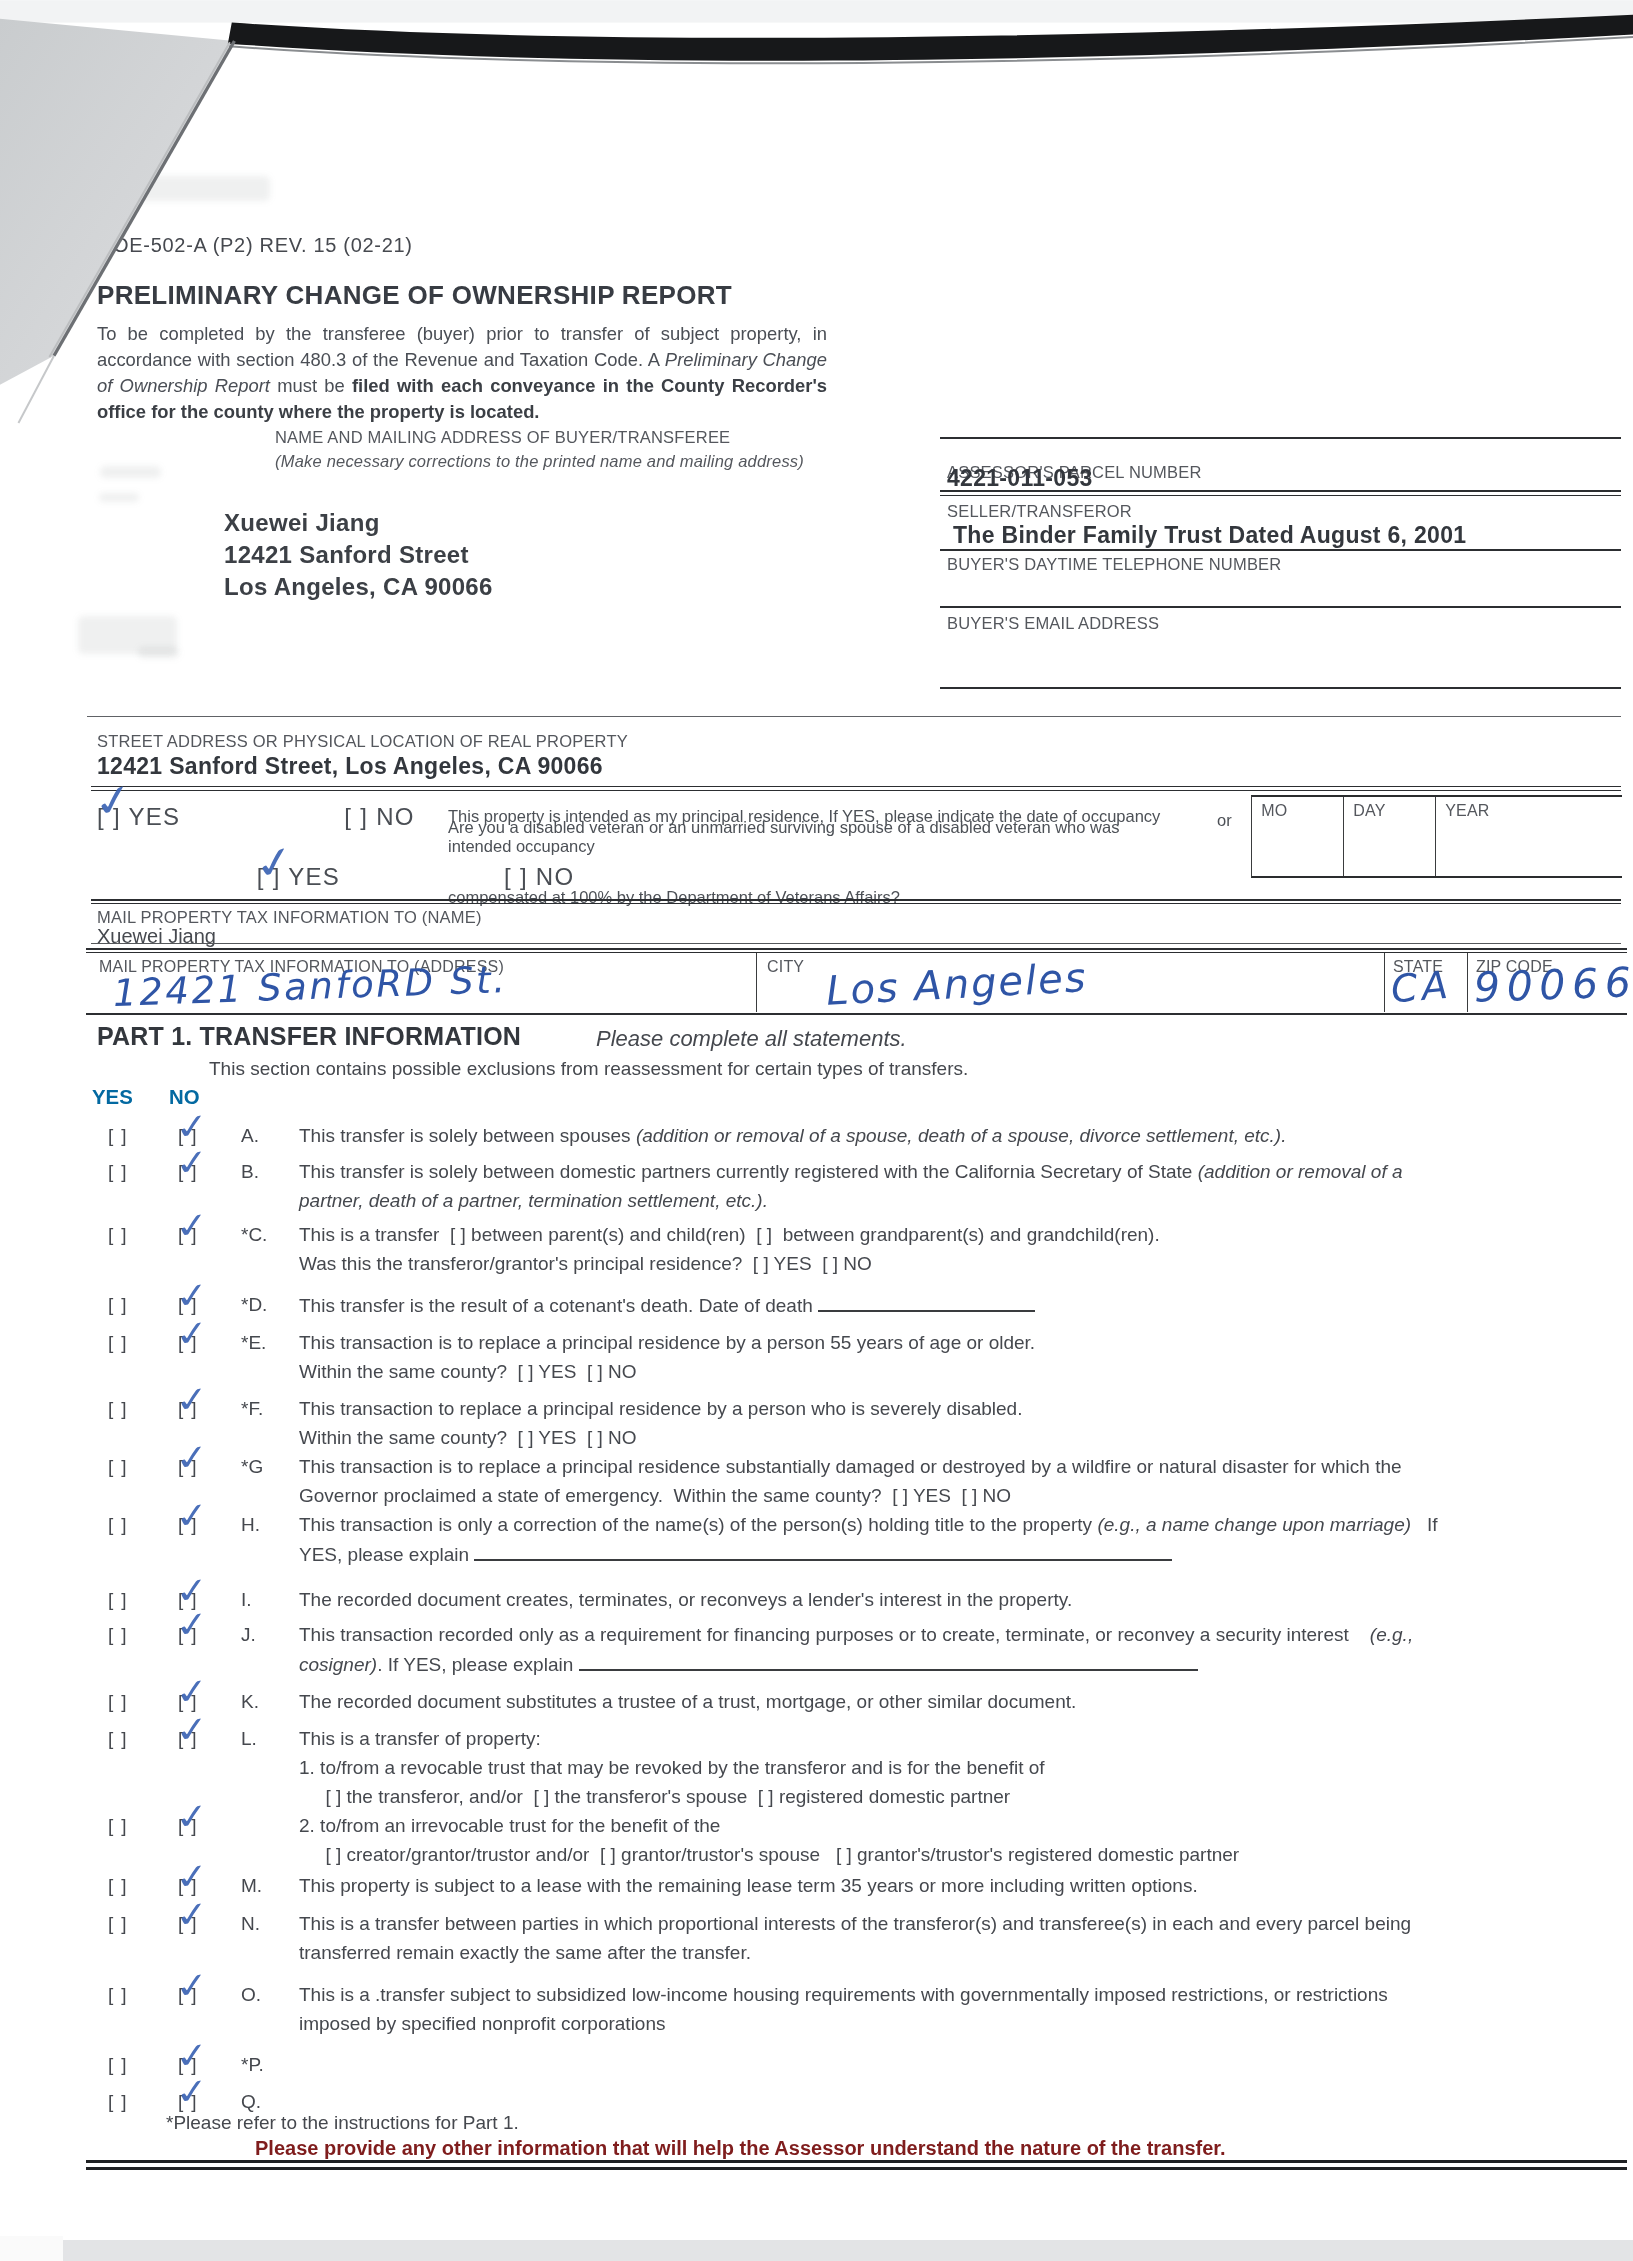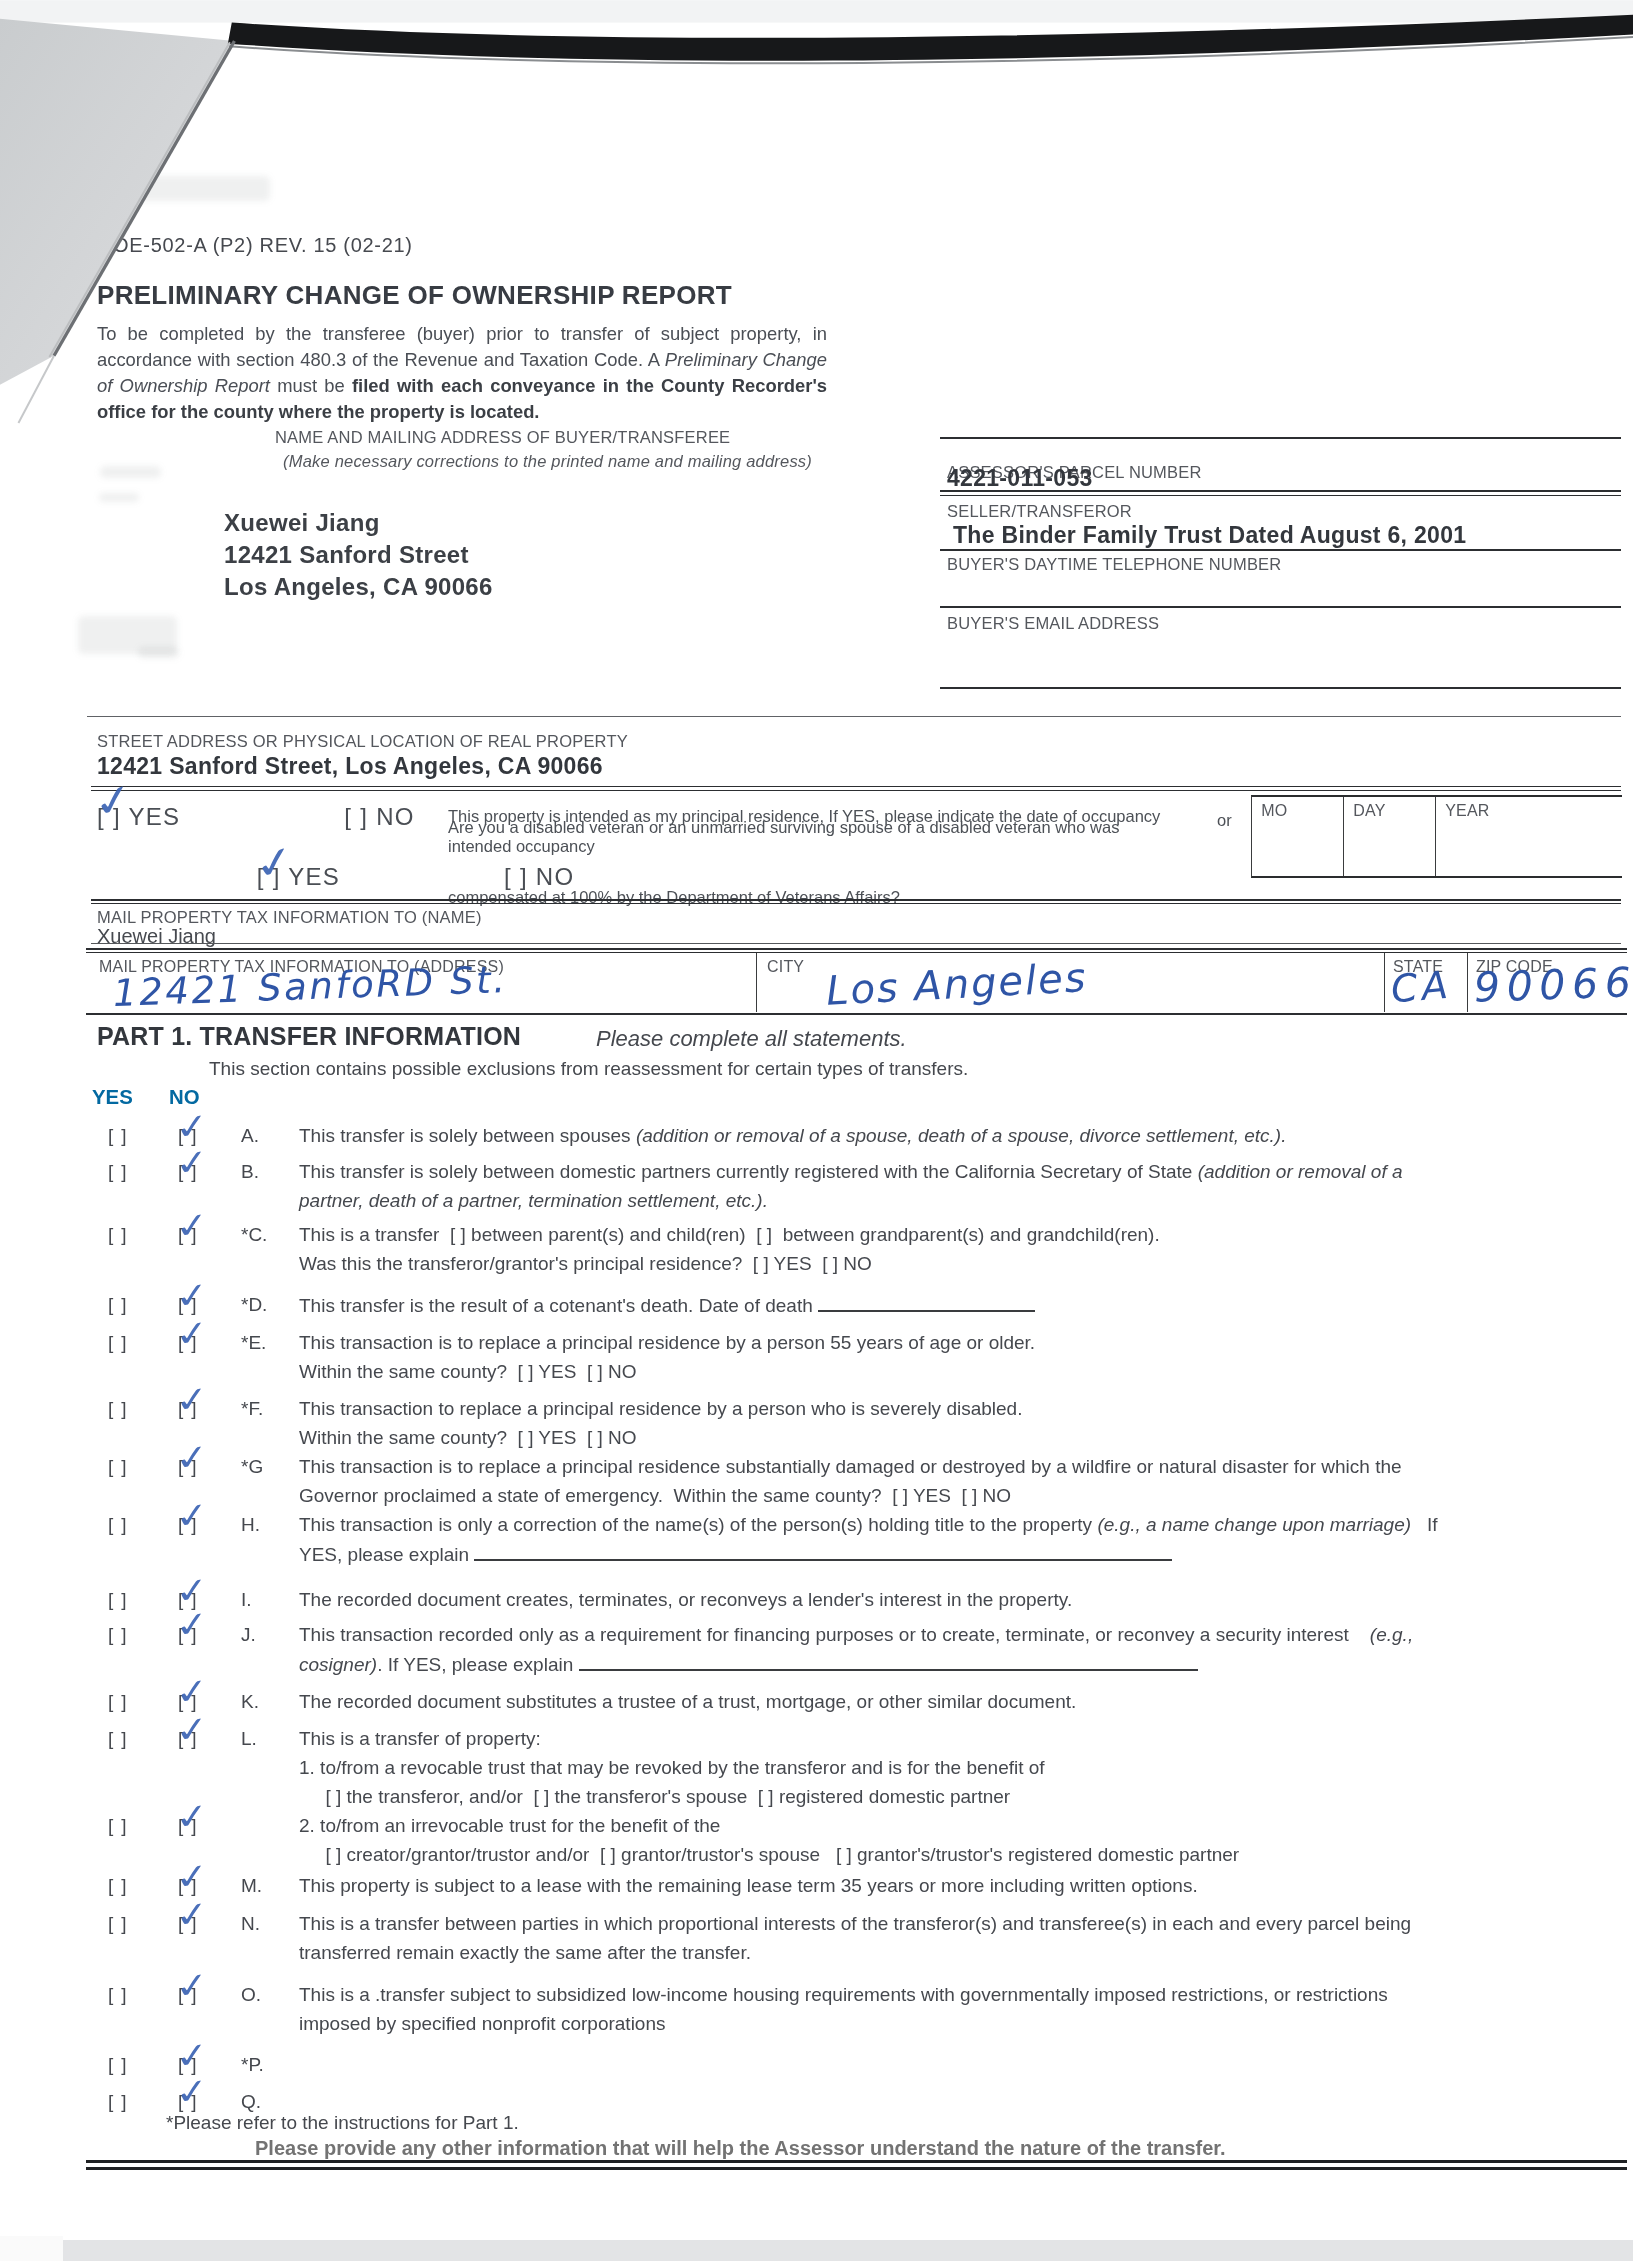--- a/index.html
+++ b/index.html
@@ -32,21 +32,21 @@
   .p1row{display:flex;align-items:flex-start;font-size:19px;line-height:29px;color:#45484e;}
   .cb{flex:none;letter-spacing:1.3px;}
   .yescol{margin-left:16px;width:70px;}
   .nocol{position:relative;width:63px;}
   .ilbl{flex:none;width:58px;}
   .itext{flex:1;min-width:0;}
   .iline{white-space:pre;}
   .iline .i{font-style:italic;}
   .blank{display:inline-block;border-bottom:2px solid #3a3c3f;height:20px;}
   .foot{font-size:19px;color:#45484e;}
-  .closing{font-size:20px;font-weight:bold;color:#737373;text-align:center;}
+  .closing{font-size:20px;font-weight:bold;color:#7f1d1d;text-align:center;}
   .smudge{position:absolute;background:rgba(100,105,110,.10);filter:blur(3.3px);border-radius:5.3px;}
   .vline{position:absolute;background:#3a3c3e;width:1.3px;}
   .datebox{position:absolute;left:1251px;top:795px;width:370px;height:79px;
      border-top:2px solid #2a2c2e;border-bottom:2px solid #2a2c2e;border-left:1.3px solid #3a3c3e;display:flex;}
   .datecell{height:100%;box-sizing:border-box;padding:5.3px 0 0 9.2px;}
   .datecell.b{border-right:1.3px solid #3a3c3e;}
 </style>
 </head>
 <body>
 
@@ -75,21 +75,21 @@
     <line x1="349" y1="64" x2="75" y2="542" stroke="#bcbec0" stroke-width="3"></line>
     <path d="M 82,540 L 28,642" stroke="#c6c8ca" stroke-width="3" fill="none"></path>
   </svg>
 
   
   <div class="abs formnum" style="left:113px;top:234px;">OE-502-A (P2) REV. 15 (02-21)</div>
   <div class="abs title" style="left:97px;top:280px;">PRELIMINARY CHANGE OF OWNERSHIP REPORT</div>
   <div class="abs intro" style="left:97px;top:321px;"><span>To be completed by the transferee (buyer) prior to transfer of subject property, in accordance with section 480.3 of the Revenue and Taxation Code.  A </span><span class="i">Preliminary Change of Ownership Report</span><span> must be </span><span class="b">filed with each conveyance in the County Recorder's office for the county where the property is located.</span></div>
 
   <div class="abs lbl" style="left:275px;top:428px;">NAME AND MAILING ADDRESS OF BUYER/TRANSFEREE</div>
-  <div class="abs lbl note-i" style="left:275px;top:452px;margin-left:8px;">(Make necessary corrections to the printed name and mailing address)</div>
+  <div class="abs lbl note-i" style="left:275px;top:452px;">(Make necessary corrections to the printed name and mailing address)</div>
 
   <div class="abs buyerblock" style="left:224px;top:507px;">
     <div>Xuewei  Jiang</div>
     <div>12421  Sanford Street</div>
     <div>Los Angeles, CA  90066</div>
   </div>
 
   
   <div class="hr" style="left:940px;top:437px;width:681px;height:2px;"></div>
   <div class="abs lbl" style="left:947px;top:456px;margin-top:7px;">ASSESSOR'S PARCEL NUMBER</div>

